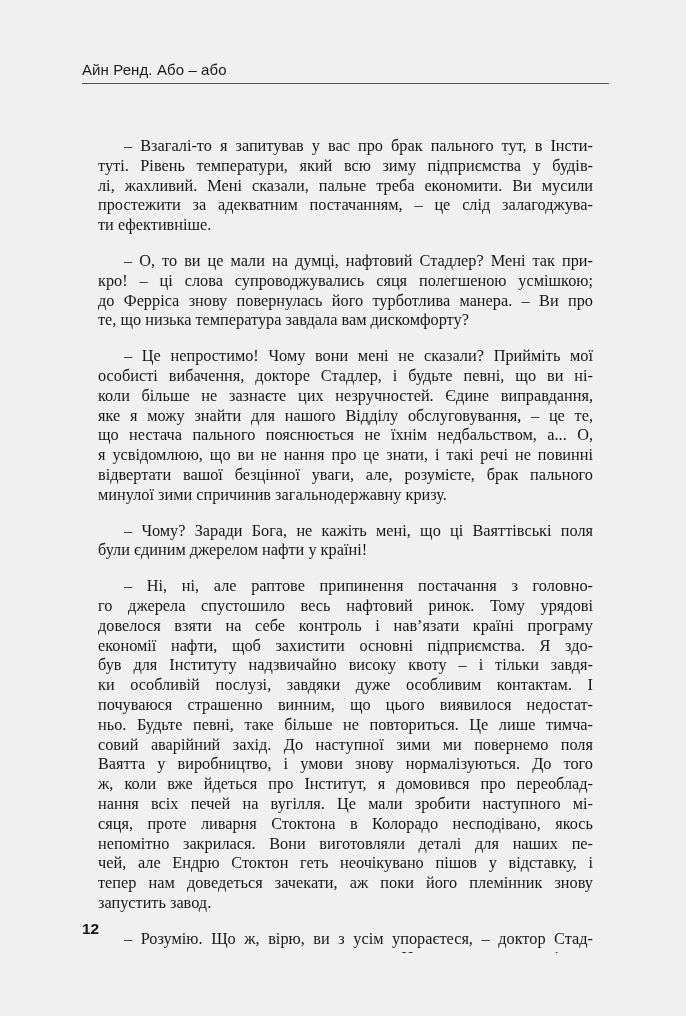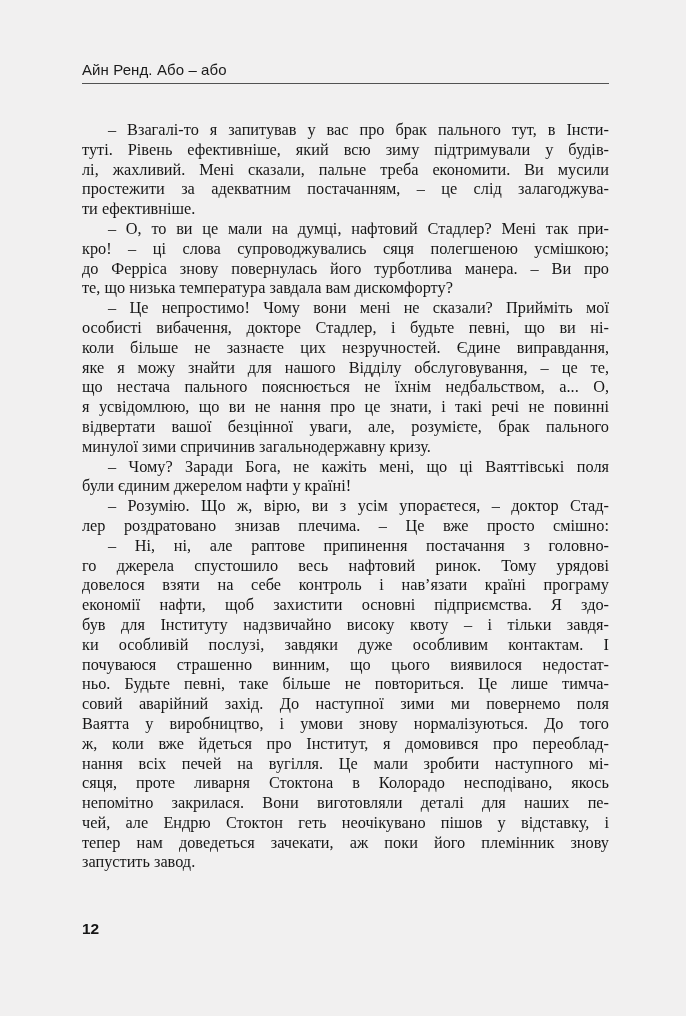--- a/index.html
+++ b/index.html
@@ -38,21 +38,21 @@
   .body-text {
     position: absolute;
     left: 82px;
     top: 120px;
     width: 527px;
     font-family: "Liberation Serif", serif;
     font-size: 16.3px;
     line-height: 19.8px;
     color: #161616;
   }
-  .paragraph { margin: 0; padding: 0; }
+  .paragraph { margin: 16px; padding: 0; }
   .line {
     text-align: justify;
     text-align-last: left;
     text-justify: inter-word;
     white-space: normal;
   }
   .line.just { text-align-last: justify; }
   .line.first { text-indent: 26px; }
   .page-number {
     position: absolute;
@@ -69,21 +69,21 @@
 
 <div class="page">
   <div class="running-header">
     <span class="running-header-title">Айн Ренд. Або – або</span>
     <hr class="header-rule">
   </div>
 
   <div class="body-text">
       <div class="paragraph">
         <div class="line first just">– Взагалі-то я запитував у вас про брак пального тут, в Інсти-</div>
-        <div class="line just">туті. Рівень ефективніше, який всю зиму підтримували у будів-</div>
+        <div class="line just">туті. Рівень температури, який всю зиму підприємства у будів-</div>
         <div class="line just">лі, жахливий. Мені сказали, пальне треба економити. Ви мусили</div>
         <div class="line just">простежити за адекватним постачанням, – це слід залагоджува-</div>
         <div class="line">ти ефективніше.</div>
       </div>
       <div class="paragraph">
         <div class="line first just">– О, то ви це мали на думці, нафтовий Стадлер? Мені так при-</div>
         <div class="line just">кро! – ці слова супроводжувались сяця полегшеною усмішкою;</div>
         <div class="line just">до Ферріса знову повернулась його турботлива манера. – Ви про</div>
         <div class="line">те, що низька температура завдала вам дискомфорту?</div>
       </div>
@@ -95,38 +95,38 @@
         <div class="line just">що нестача пального пояснюється не їхнім недбальством, а... О,</div>
         <div class="line just">я усвідомлюю, що ви не нання про це знати, і такі речі не повинні</div>
         <div class="line just">відвертати вашої безцінної уваги, але, розумієте, брак пального</div>
         <div class="line">минулої зими спричинив загальнодержавну кризу.</div>
       </div>
       <div class="paragraph">
         <div class="line first just">– Чому? Заради Бога, не кажіть мені, що ці Ваяттівські поля</div>
         <div class="line">були єдиним джерелом нафти у країні!</div>
       </div>
       <div class="paragraph">
-        <div class="line first just">– Розумію. Що ж, вірю, ви з усім упораєтеся, – доктор Стад-</div>
-        <div class="line just">лер роздратовано знизав плечима. – Це вже просто смішно:</div>
-      </div>
-      <div class="paragraph">
         <div class="line first just">– Ні, ні, але раптове припинення постачання з головно-</div>
         <div class="line just">го джерела спустошило весь нафтовий ринок. Тому урядові</div>
         <div class="line just">довелося взяти на себе контроль і нав’язати країні програму</div>
         <div class="line just">економії нафти, щоб захистити основні підприємства. Я здо-</div>
         <div class="line just">був для Інституту надзвичайно високу квоту – і тільки завдя-</div>
         <div class="line just">ки особливій послузі, завдяки дуже особливим контактам. І</div>
         <div class="line just">почуваюся страшенно винним, що цього виявилося недостат-</div>
         <div class="line just">ньо. Будьте певні, таке більше не повториться. Це лише тимча-</div>
         <div class="line just">совий аварійний захід. До наступної зими ми повернемо поля</div>
         <div class="line just">Ваятта у виробництво, і умови знову нормалізуються. До того</div>
         <div class="line just">ж, коли вже йдеться про Інститут, я домовився про переоблад-</div>
         <div class="line just">нання всіх печей на вугілля. Це мали зробити наступного мі-</div>
         <div class="line just">сяця, проте ливарня Стоктона в Колорадо несподівано, якось</div>
         <div class="line just">непомітно закрилася. Вони виготовляли деталі для наших пе-</div>
         <div class="line just">чей, але Ендрю Стоктон геть неочікувано пішов у відставку, і</div>
         <div class="line just">тепер нам доведеться зачекати, аж поки його племінник знову</div>
         <div class="line">запустить завод.</div>
       </div>
+      <div class="paragraph">
+        <div class="line first just">– Розумію. Що ж, вірю, ви з усім упораєтеся, – доктор Стад-</div>
+        <div class="line just">лер роздратовано знизав плечима. – Це вже просто смішно:</div>
+      </div>
     </div>
 
   <div class="page-number">12</div>
 </div>
 
 </body></html>

